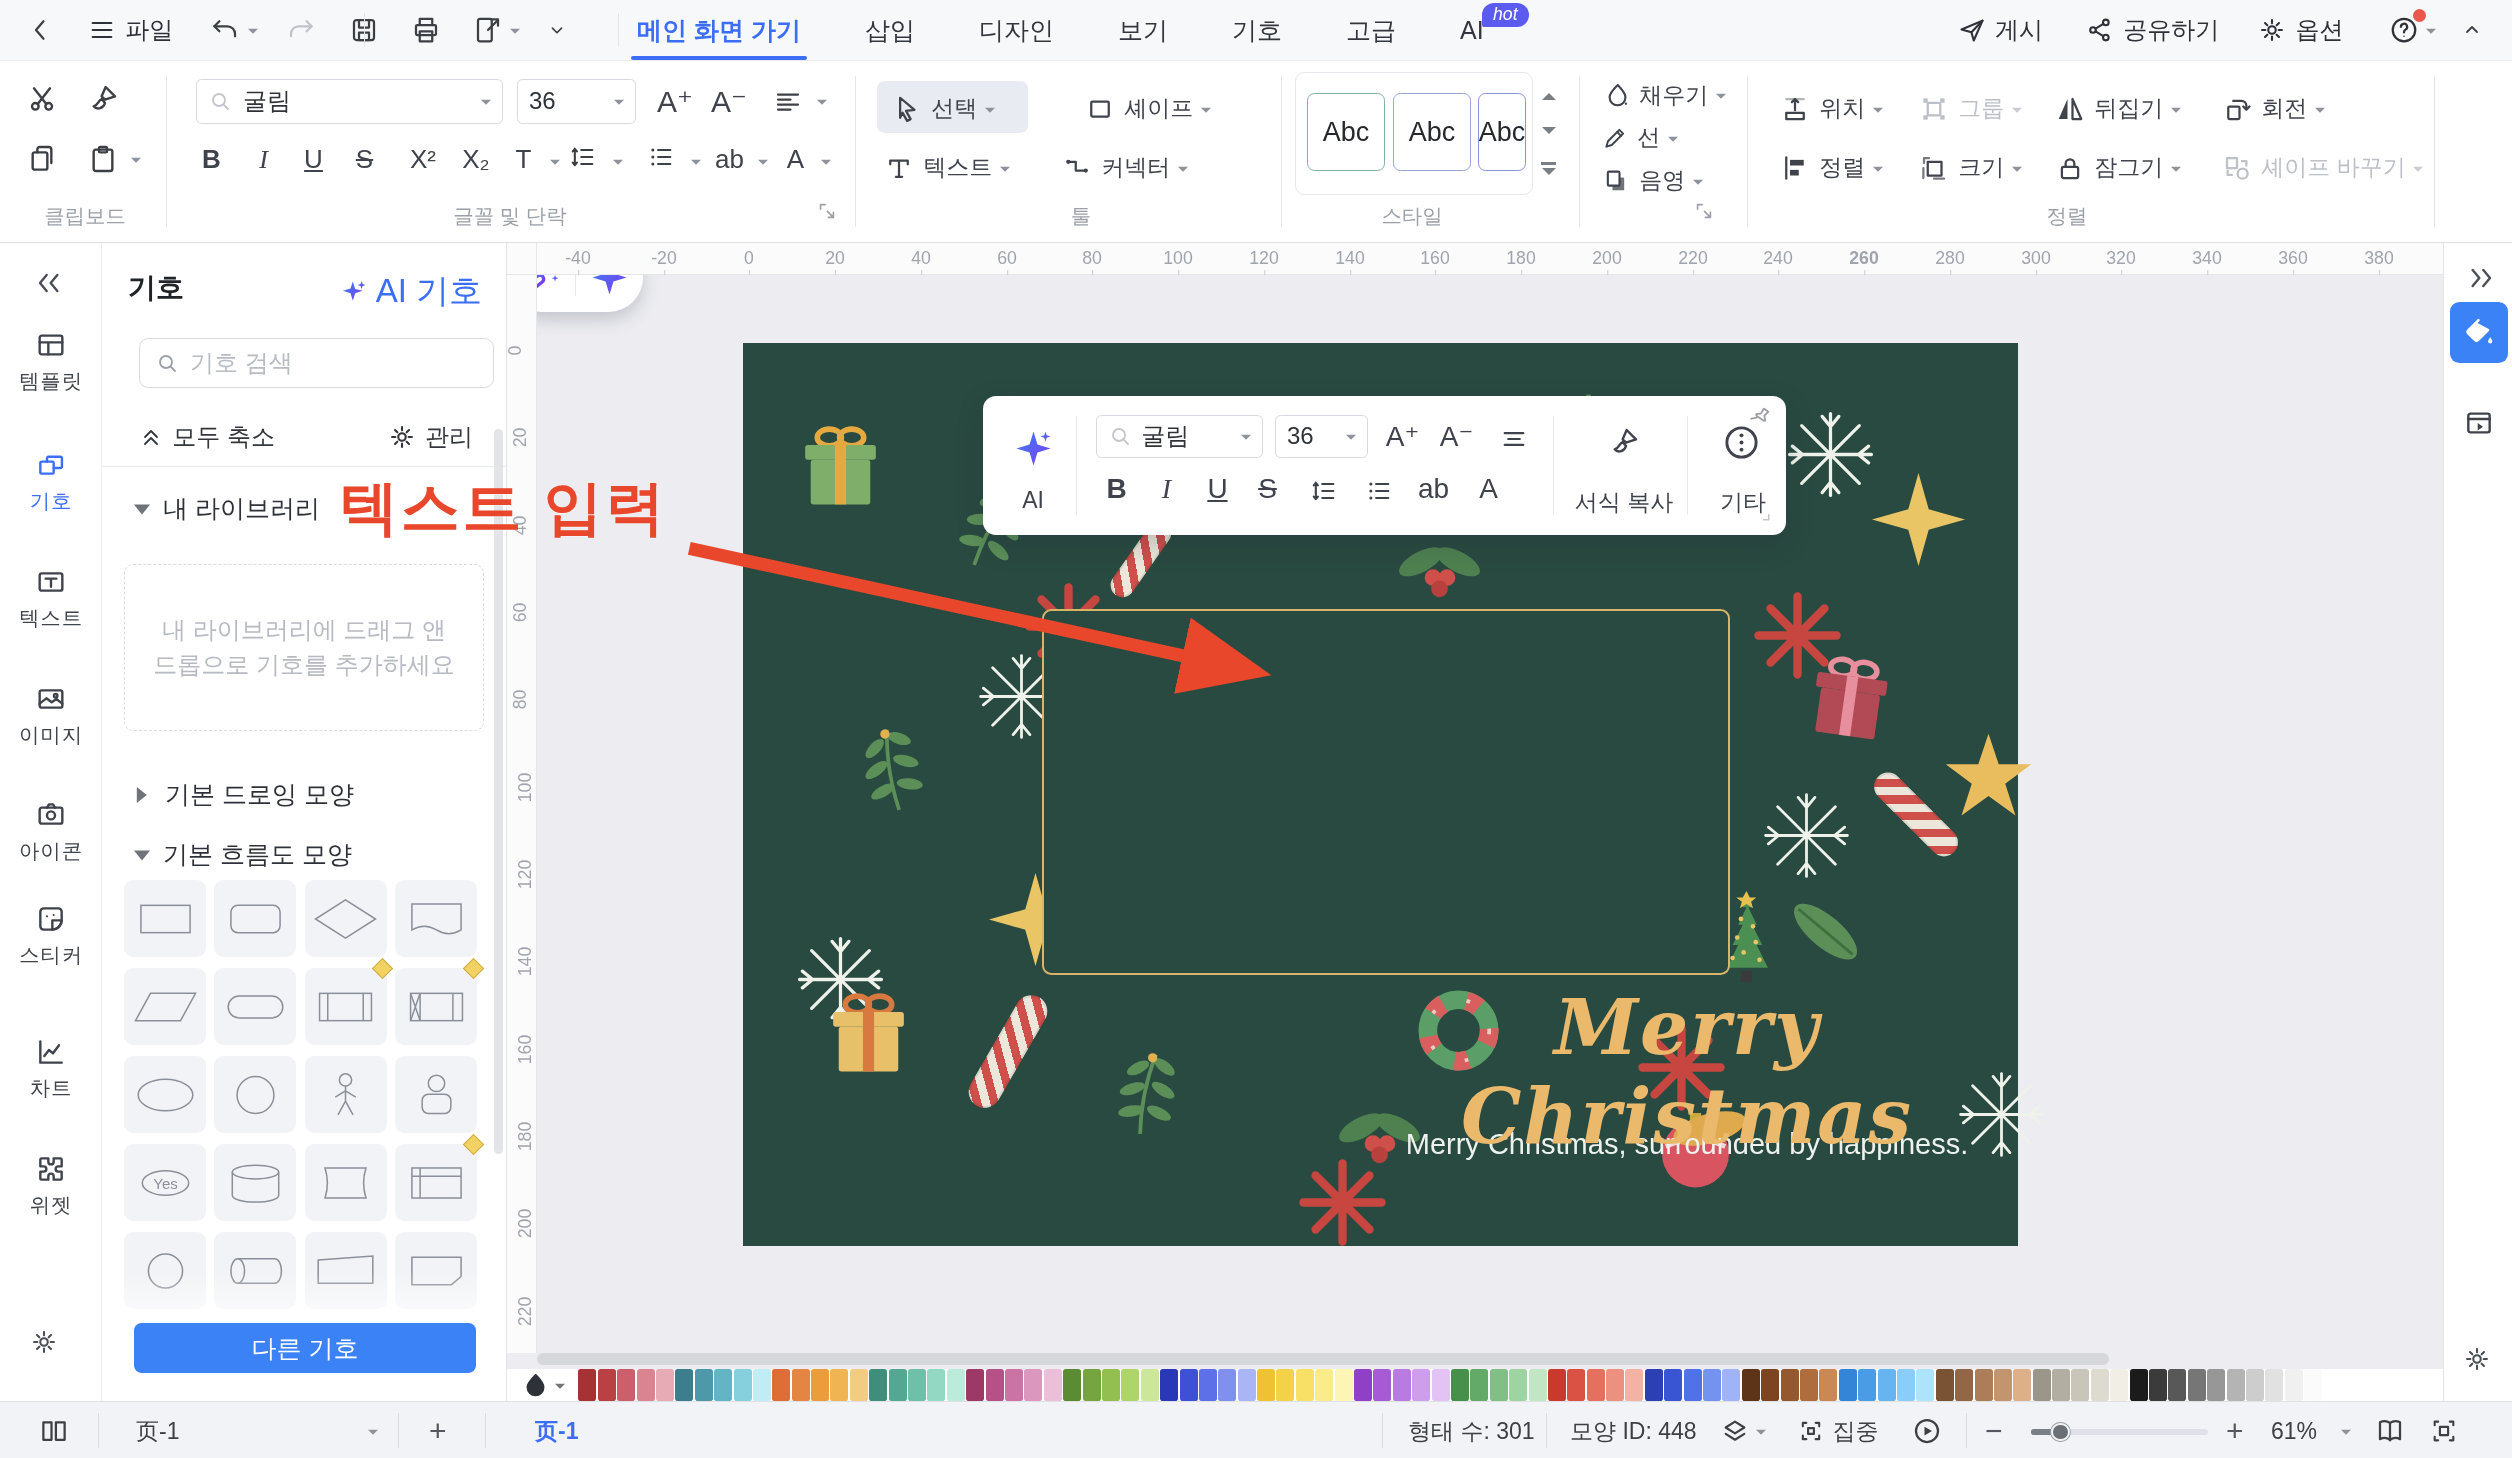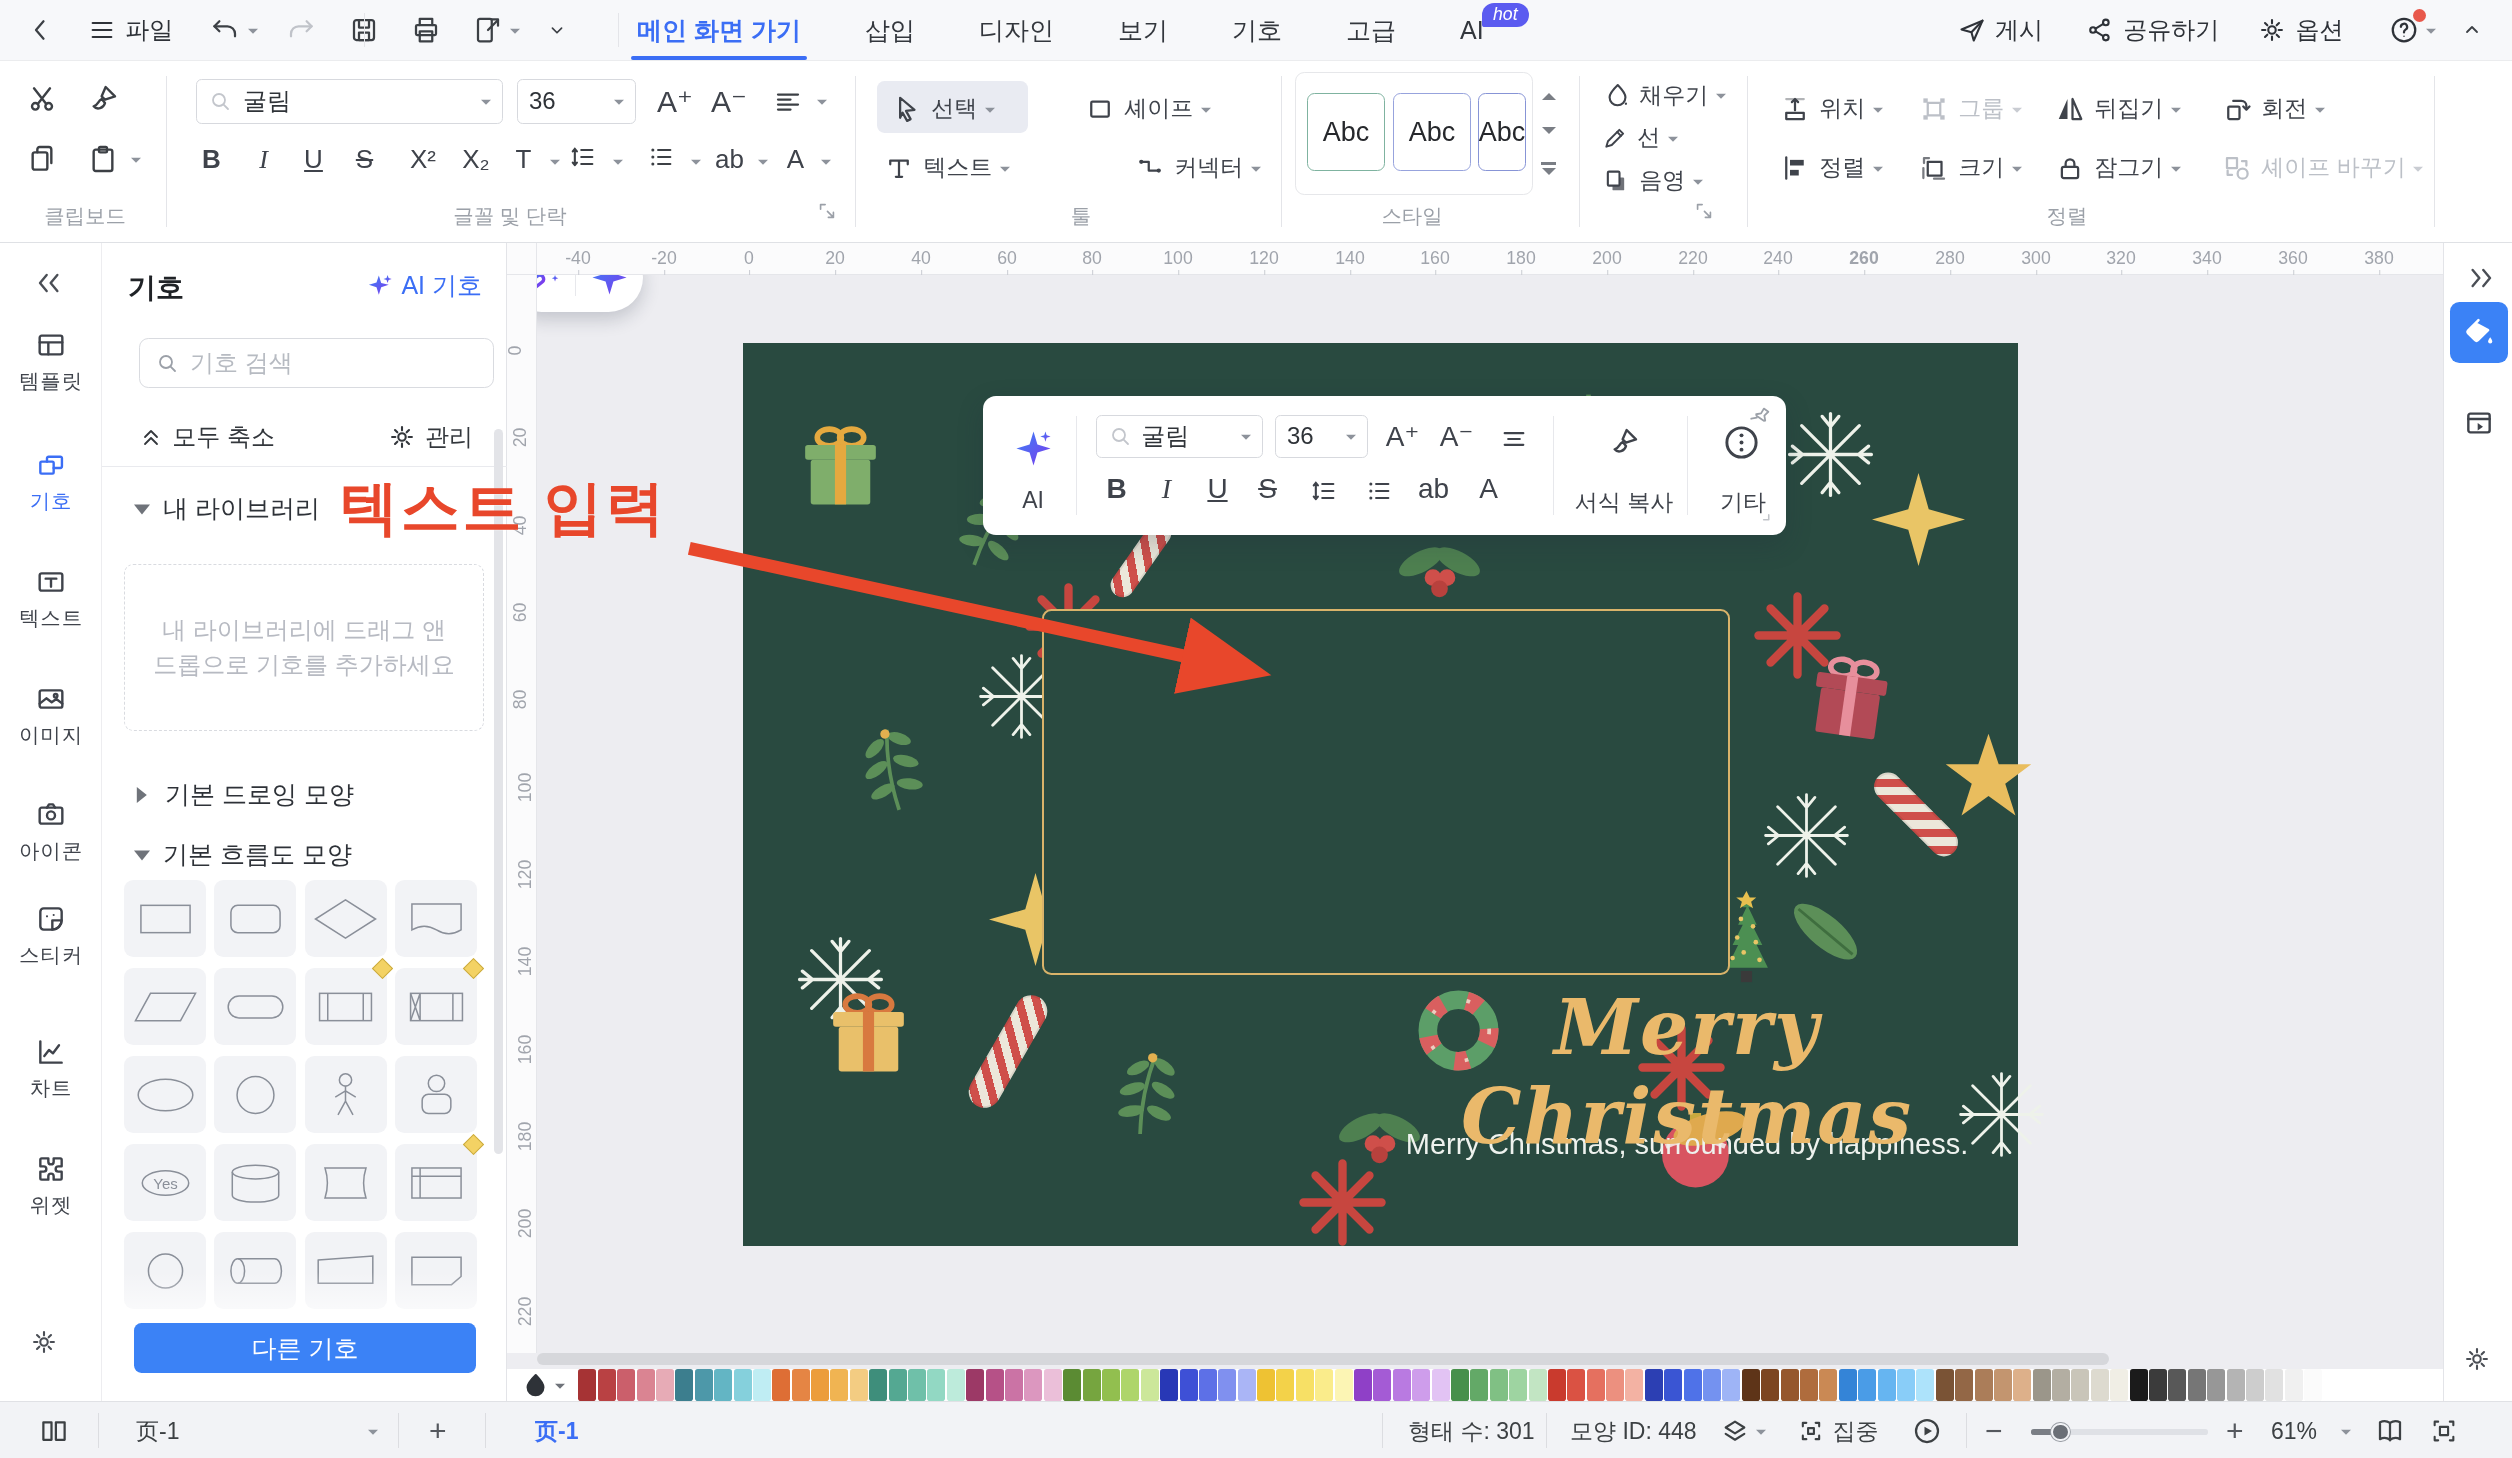--- a/index.html
+++ b/index.html
@@ -36,21 +36,21 @@
   
   #leftrail { top:243px; left:0; width:102px; height:1158px; background:#fff; border-right:0.9px solid #ededf0; }
   .railitem { position:absolute; left:0; width:102px; display:flex; flex-direction:column; align-items:center; cursor:pointer; color:#3f434b; }
   .railitem .lbl { font-size:20.4px; margin-top:5.6px; letter-spacing:0.9px; }
   .railitem.active { color:#3b6ef5; }
   .railitem.active .pill { position:absolute; top:-11px; left:11px; width:80px; height:69px; background:#e8f0fe; border-radius:11px; z-index:-1; }
 
   
   #panel { top:243px; left:102px; width:405px; height:1158px; background:#fff; border-right:0.9px solid #e3e4e8; }
   #panel-title { top:26px; left:26px; font-size:28px; font-weight:bold; color:#202327; }
-  #ai-link { top:26px; right:24px; display:flex; align-items:center; font-size:25px; color:#3b6ef5; cursor:pointer; }
+  #ai-link { top:26px; right:24px; display:flex; align-items:center; font-size:33px; color:#3b6ef5; cursor:pointer; }
   #panel-search { top:95px; left:37px; width:355px; height:50px; border:0.9px solid #d9dbe0; border-radius:9.3px; display:flex; align-items:center; padding:0 15px; color:#b4b8bf; }
   #panel-search input { border:none; outline:none; font-size:24px; color:#6a6e75; width:100%; background:transparent; font-family:inherit; }
   #panel-search input::placeholder { color:#b7bbc2; }
   .pctrl { display:flex; align-items:center; font-size:24px; color:#33373c; cursor:pointer; }
   .sechead { position:absolute; display:flex; align-items:center; font-size:25px; color:#2e3238; cursor:pointer; }
   .tri { width:0; height:0; display:inline-block; margin-right:13px; }
   .tri.down { border:8.4px solid transparent; border-top:10.2px solid #6f737a; transform:translateY(4.6px); }
   .tri.right { border:8.4px solid transparent; border-left:10.2px solid #6f737a; transform:translateX(2.8px); }
   #dropzone { top:321px; left:22px; width:360px; height:167px; border:1.9px dashed #d9dbe0; border-radius:9.3px; display:flex; align-items:center; justify-content:center; text-align:center; color:#b7bac2; font-size:24px; line-height:1.45; padding:0 28px; }
   #shape-grid { top:637px; left:22px; width:360px; display:grid; grid-template-columns:repeat(4,82px); grid-auto-rows:77px; gap:11px 8.4px; }
@@ -337,21 +337,21 @@
       </span>
     <span class="rbtn" style="left:884px;top:91px">
         <span class="ico">
           <svg width="30" height="30" viewBox="0 0 24 24" fill="none" stroke="currentColor" stroke-width="1.8" stroke-linecap="round" stroke-linejoin="round">
             <path d="M5 6h14M12 6v13M9.5 19h5M5 6v3M19 6v3"></path>
           </svg>
         </span>
         <span>텍스트</span>
         <span class="caret"></span>
       </span>
-    <span class="rbtn" style="left:1135px;top:91px">
+    <span class="rbtn" style="left:1062px;top:91px">
         <span class="ico">
           <svg width="30" height="30" viewBox="0 0 24 24" fill="none" stroke="currentColor" stroke-width="1.8" stroke-linecap="round" stroke-linejoin="round">
             <path d="M5 7h6v7h8"></path>
             <circle cx="5" cy="7" r="1.7" fill="currentColor" stroke="none"></circle>
             <circle cx="19" cy="14" r="1.7" fill="currentColor" stroke="none"></circle>
           </svg>
         </span>
         <span>커넥터</span>
         <span class="caret"></span>
       </span>

